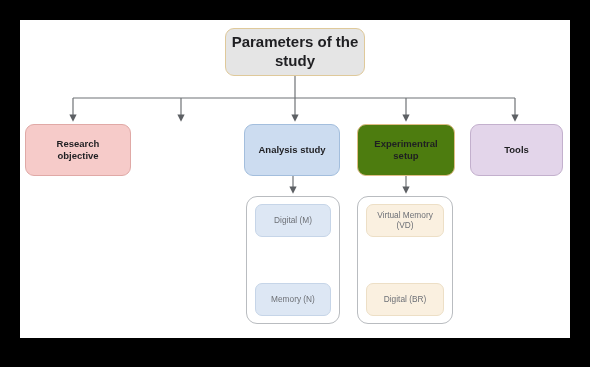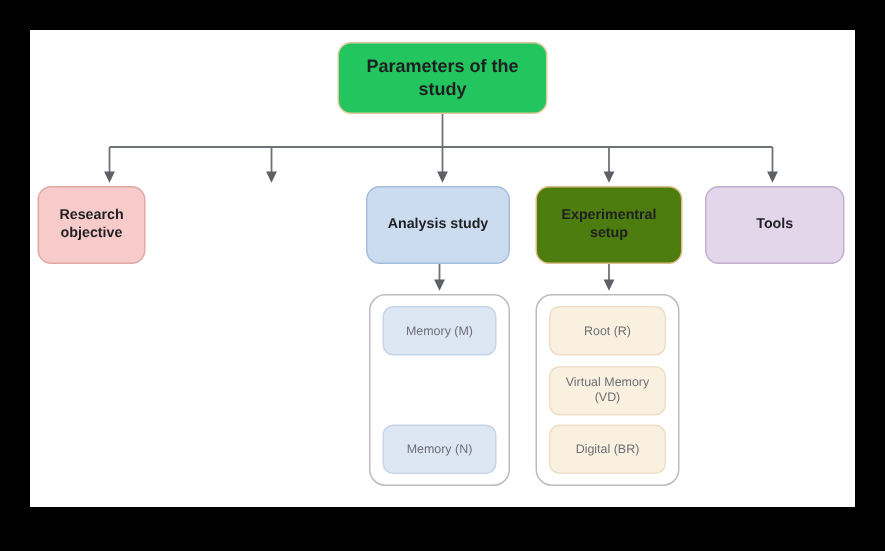--- a/index.html
+++ b/index.html
@@ -56,35 +56,35 @@
     display: block;
     white-space: pre-line;
   }
 
   
   #n-root {
     left: 205px;
     top: 8px;
     width: 140px;
     height: 48px;
-    background: #22c55e;
+    background: #e5e5e5;
     border: 1.2px solid #dfc99a;
-    font-size: 12px;
+    font-size: 15px;
     font-weight: 600;
   }
 
   
   .lvl2 {
     top: 104px;
     height: 52px;
     font-size: 9.5px;
     font-weight: 600;
   }
   #n-objective {
-    left: 5px;  width: 72px;
+    left: 5px;  width: 106px;
     background: #f6cbc9;
     border: 1.2px solid #e0a9a6;
   }
   #n-framework {
     left: 112px; width: 98px;
     background: #d6e6d0;
     border: 1.2px solid #b0ccaa;
   }
   #n-focus {
     left: 224px; width: 96px;
@@ -184,31 +184,28 @@
     <div class="node lvl2" id="n-setup">
       <span class="node-label">Experimentral
 setup</span>
     </div>
     <div class="node lvl2" id="n-tools">
       <span class="node-label">Tools</span>
     </div>
 
     <div class="group" id="g-focus">
       <div class="subnode sub-blue">
-        <span class="sub-label">Memory (M)</span>
+        <span class="sub-label">Digital (M)</span>
       </div>
       <div class="subnode sub-blue">
         <span class="sub-label">Memory (N)</span>
       </div>
     </div>
 
     <div class="group" id="g-setup">
-      <div class="subnode sub-cream">
-        <span class="sub-label">Root (R)</span>
-      </div>
       <div class="subnode sub-cream">
         <span class="sub-label">Virtual Memory
 (VD)</span>
       </div>
       <div class="subnode sub-cream">
         <span class="sub-label">Digital (BR)</span>
       </div>
     </div>
 
   </div>

